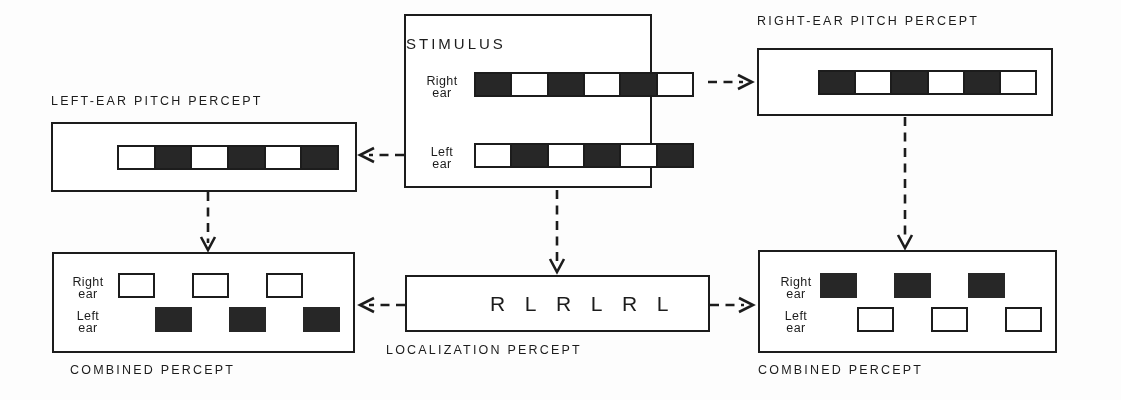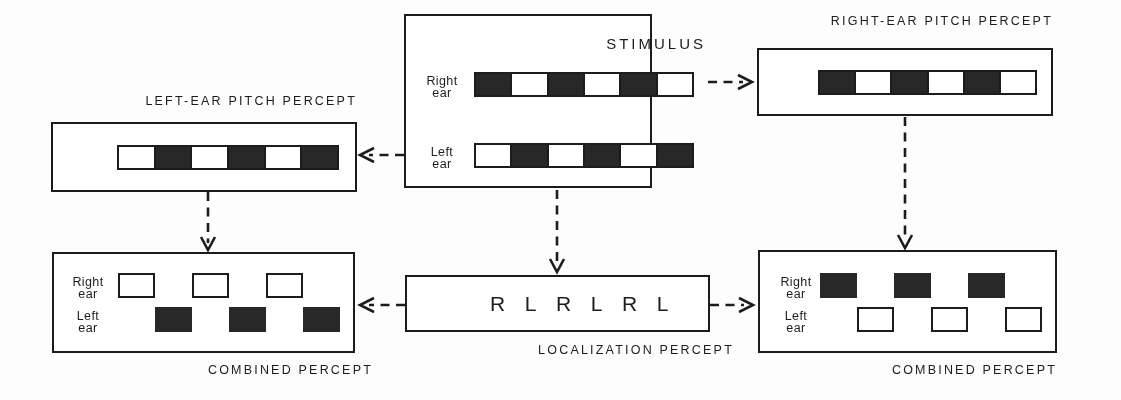--- a/index.html
+++ b/index.html
@@ -15,21 +15,21 @@
   .box {
     position: absolute;
     border: 2px solid var(--ink, #1c1c1c);
     background: #ffffff;
     box-sizing: border-box;
   }
   .caption {
     position: absolute;
     font-size: 12.5px;
     letter-spacing: 2.2px;
-    text-align: right;
+    text-align: left;
     white-space: nowrap;
     color: var(--ink, #1c1c1c);
   }
   .big-title { font-size: 15px; letter-spacing: 3px; }
   .ear-label {
     position: absolute;
     font-size: 12.5px;
     line-height: 12px;
     letter-spacing: 0.4px;
     text-align: center;
@@ -202,21 +202,21 @@
   <div class="box" style="left:405px; top:275px; width:305px; height:57px;">
     <div class="letters" style="left:74px; top:15px;">
         <span>R</span>
         <span>L</span>
         <span>R</span>
         <span>L</span>
         <span>R</span>
         <span>L</span>
       </div>
   </div>
-  <div class="caption" style="left:429px; top:343px; width:305px;">LOCALIZATION PERCEPT</div>
+  <div class="caption" style="left:386px; top:343px; width:305px;">LOCALIZATION PERCEPT</div>
 
   <div class="box" style="left:758px; top:250px; width:299px; height:103px;">
     <div class="ear-label" style="left:10px; top:24px; width:52px;">
       <div>Right</div>
       <div>ear</div>
     </div>
     <div class="slots" style="left:60px; top:21px; width:222px; height:25px;">
         <div class="slot">
           <div class="blk filled"></div>
         </div>

